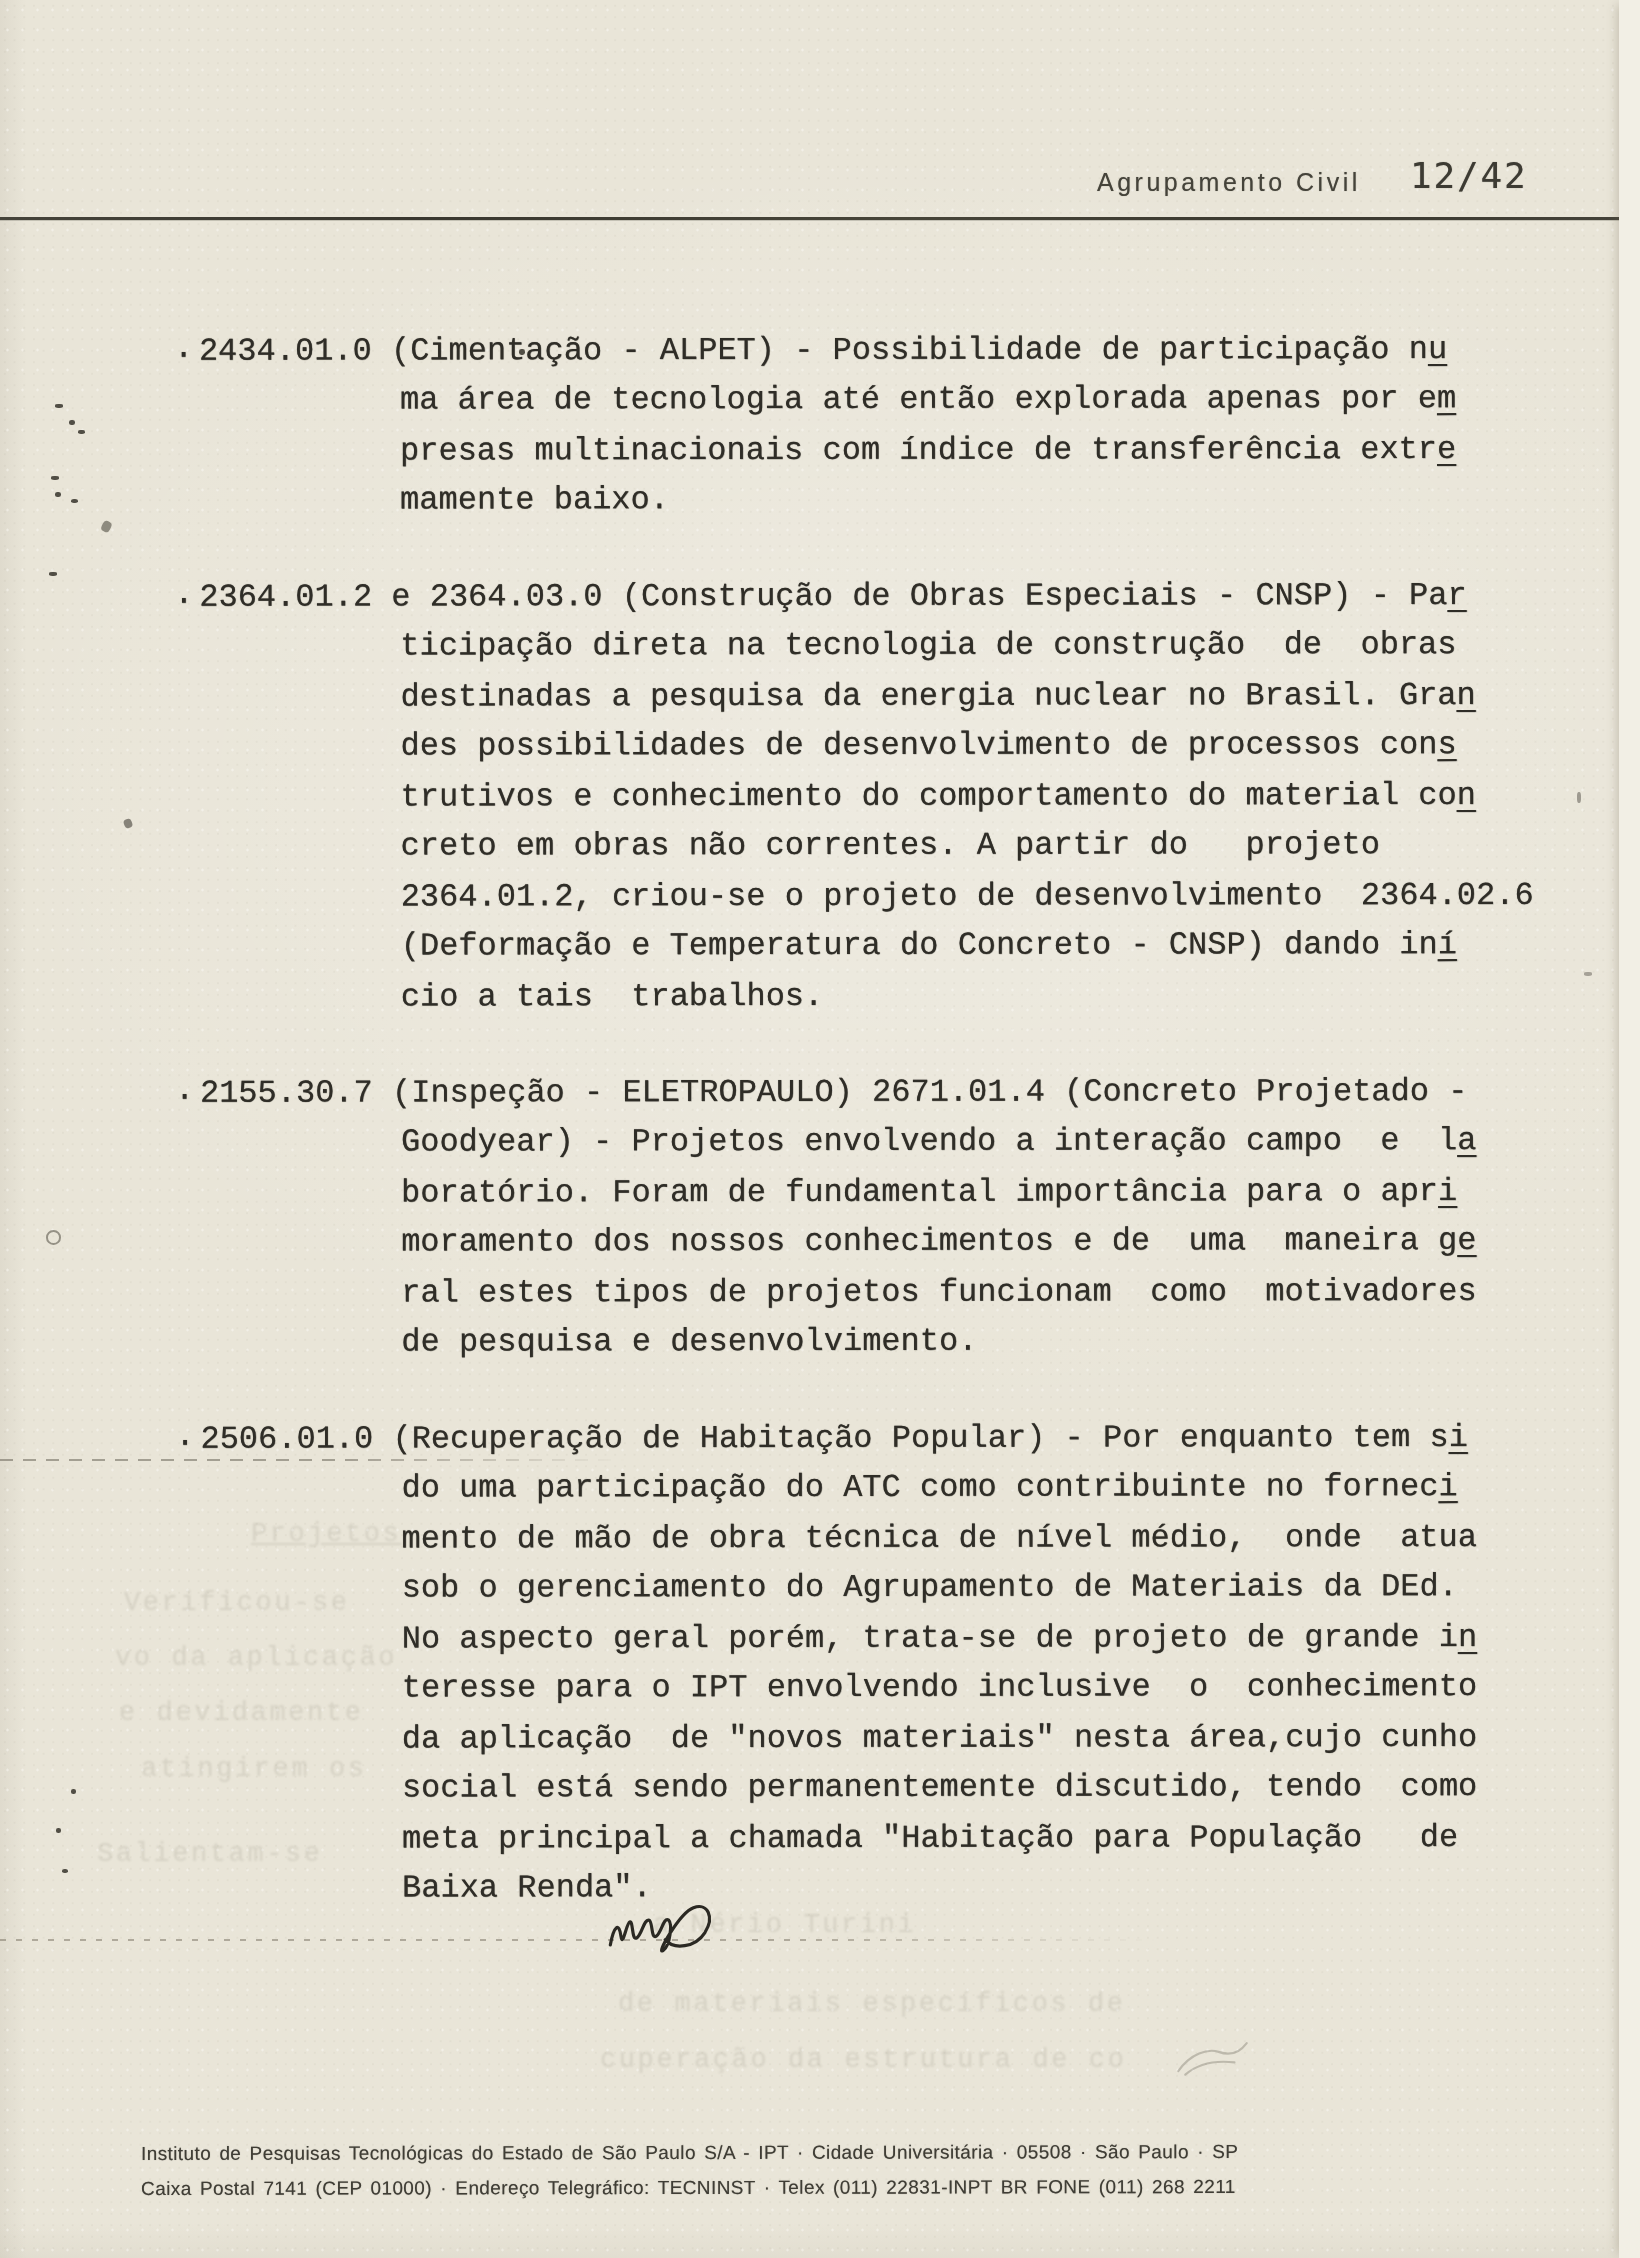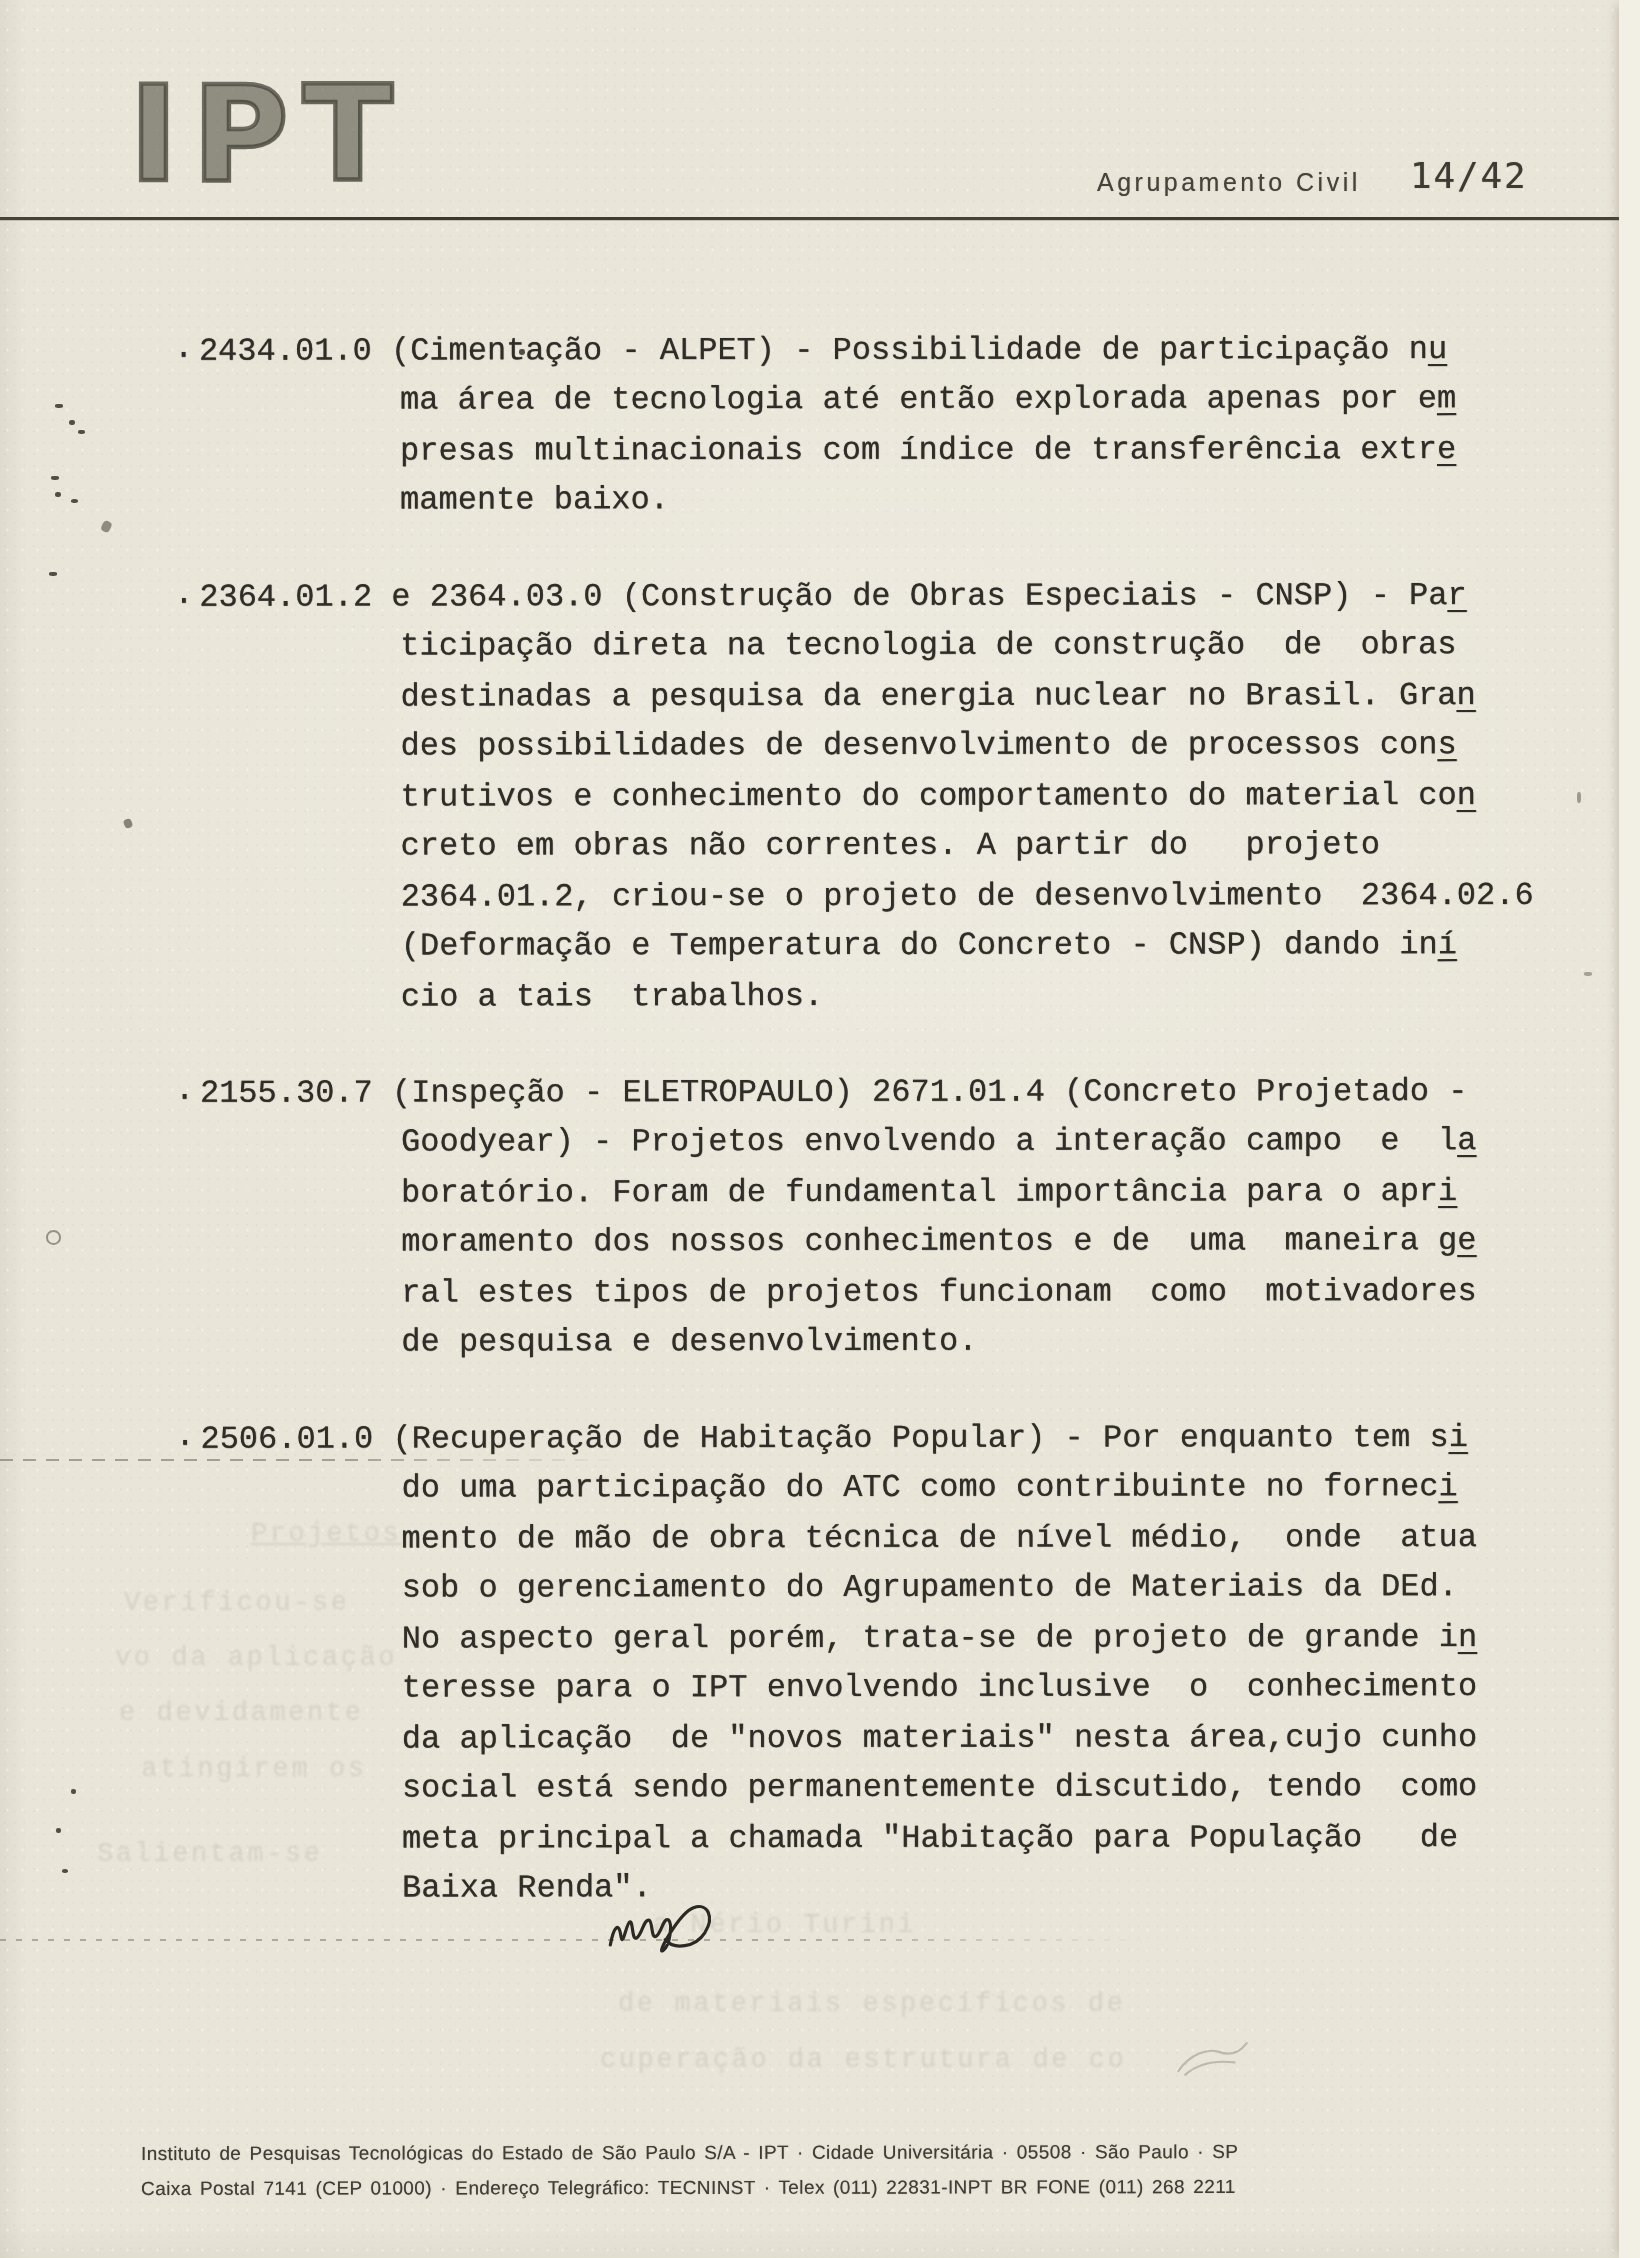--- a/index.html
+++ b/index.html
@@ -93,23 +93,22 @@
     border-radius:50%;background:transparent;}
 
   .signature{position:absolute;left:605px;top:1897px;}
   .pencil{position:absolute;left:1173px;top:2036px;opacity:.30;}
 </style>
 </head>
 <body>
 
 <div class="page">
 
-  <div class="logo">IPT</div>
   <div class="dept">Agrupamento Civil</div>
-  <div class="pagenum">14/42</div>
+  <div class="pagenum">12/42</div>
   <div class="rule"></div>
 
   <div class="content">
       <div class="para">
         <div class="line first"><span class="bullet">.</span>2434.01.0 (Cimentação - ALPET) - Possibilidade de participação n<span class="ul">u</span></div>
         <div class="line">ma área de tecnologia até então explorada apenas por e<span class="ul">m</span></div>
         <div class="line">presas multinacionais com índice de transferência extr<span class="ul">e</span></div>
         <div class="line">mamente baixo.</div>
       </div>
       <div class="para">

